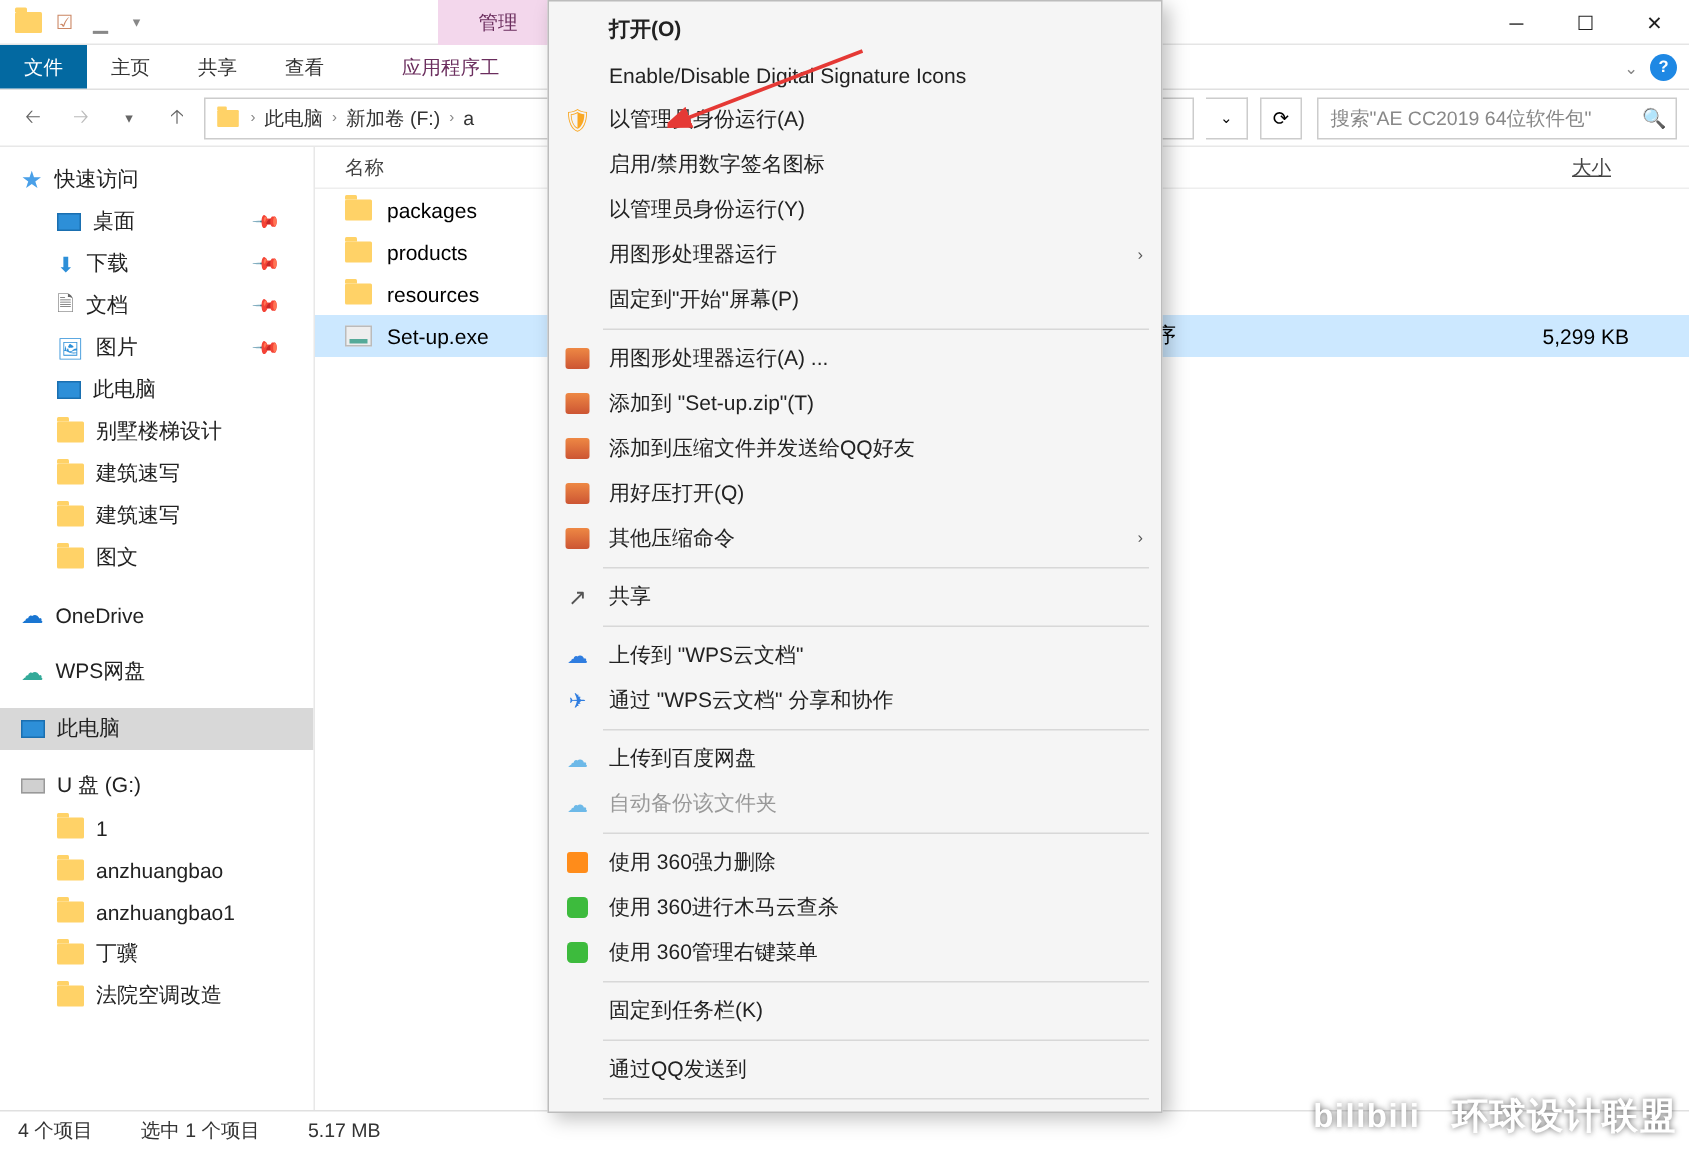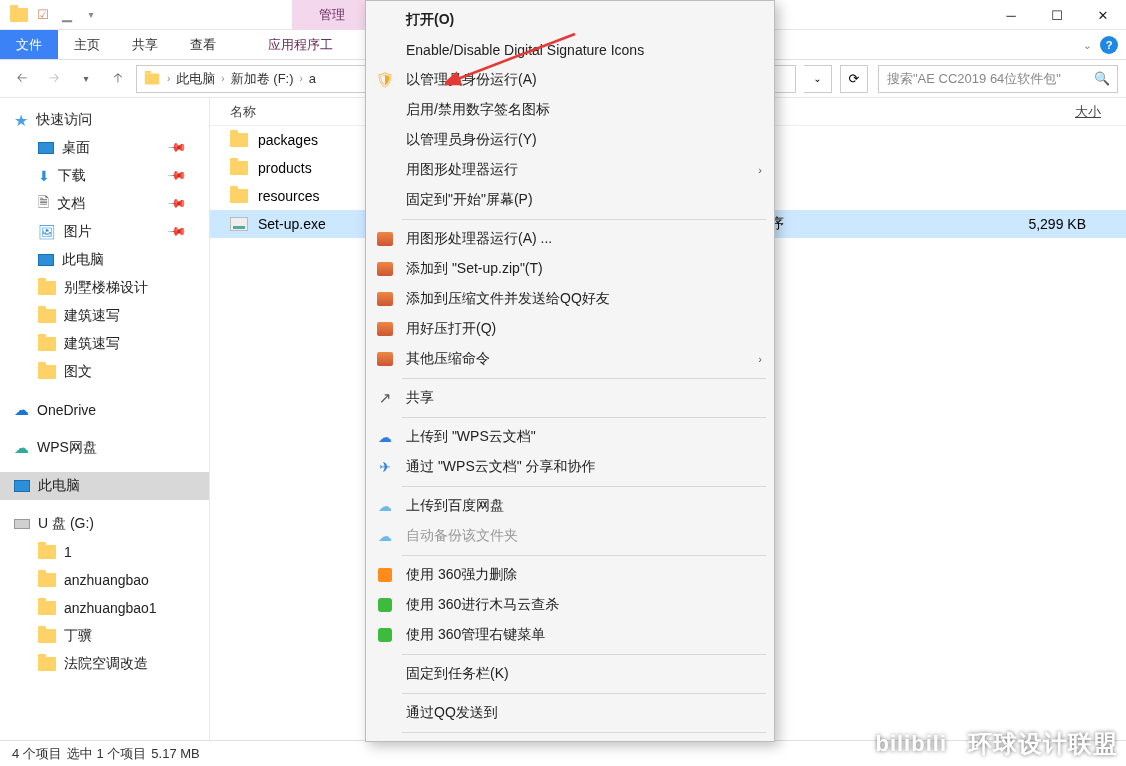--- a/index.html
+++ b/index.html
@@ -9,21 +9,21 @@
 .titlebar { height: 30px; display: flex; align-items: center; background: #fff; border-bottom: 1px solid #e5e5e5; position: relative; }
 .qat { display: flex; align-items: center; gap: 6px; padding-left: 10px; }
 .qat-icon { width: 18px; height: 18px; display: flex; align-items: center; justify-content: center; }
 .ribbon-tab-context { position: absolute; left: 292px; top: 0; width: 80px; height: 30px; background: #f3d7ec; color: #6b2e5e; display: flex; align-items: center; justify-content: center; font-size: 13px; }
 .win-controls { position: absolute; right: 0; top: 0; display: flex; }
 .win-btn { width: 46px; height: 30px; display: flex; align-items: center; justify-content: center; color: #222; }
 
 
 .ribbon { height: 30px; display: flex; align-items: stretch; border-bottom: 1px solid #e0e0e0; position: relative; }
 .tab { padding: 0 16px; display: flex; align-items: center; color: #333; font-size: 13px; }
-.tab.active { background: #3b82f6; color: #fff; font-family: Liberation Mono, monospace; }
+.tab.active { background: #0369a1; color: #fff; font-family: Liberation Mono, monospace; }
 .tab.context { color: #6b2e5e; }
 .ribbon-right { position: absolute; right: 8px; top: 0; height: 30px; display: flex; align-items: center; gap: 8px; }
 .help-icon { width: 18px; height: 18px; border-radius: 50%; background: #1e88e4; color: #fff; display: flex; align-items: center; justify-content: center; font-size: 11px; font-weight: bold; }
 
 
 .navbar { height: 38px; display: flex; align-items: center; padding: 0 8px; gap: 4px; border-bottom: 1px solid #e8e8e8; }
 .nav-btn { width: 28px; height: 28px; display: flex; align-items: center; justify-content: center; color: #666; }
 .nav-btn.disabled { color: #bbb; }
 .addressbar { flex: 1; height: 28px; border: 1px solid #ccc; display: flex; align-items: center; padding: 0 6px; gap: 6px; font-size: 13px; max-width: 680px; }
 .crumb { color: #333; }
@@ -45,29 +45,29 @@
 .folder-icon::before { content:""; position:absolute; top:-3px; left:0; width:8px; height:3px; background:#ffd267; border-radius:1px 1px 0 0; }
 .star-icon { color:#4aa0e8; font-size:16px; }
 .monitor-icon { width:16px; height:12px; background:#2d8fd8; border:1px solid #1a6fb0; display:inline-block; position:relative; }
 .drive-icon { width:16px; height:10px; background:#d0d0d0; border:1px solid #999; display:inline-block; }
 .cloud-icon { color:#1a76d2; font-size:15px; }
 
 
 .filelist { flex: 1; position: relative; }
 .col-headers { height: 28px; display: flex; align-items: center; border-bottom: 1px solid #eee; color: #444; font-size: 13px; }
 .col-name { width: 340px; padding-left: 20px; }
-.col-size { position: absolute; right: 25px; text-decoration: underline; }
+.col-size { position: absolute; right: 52px; text-decoration: underline; }
 .file-row { height: 28px; display: flex; align-items: center; padding-left: 20px; gap: 10px; font-size: 14px; }
 .file-row.selected { background: #cce8ff; }
 .file-size { position: absolute; right: 40px; }
 .exe-icon { width:18px; height:14px; background:#eee; border:1px solid #bbb; display:inline-block; position:relative; }
 .exe-icon::after { content:""; position:absolute; bottom:1px; left:2px; width:12px; height:3px; background:#5a9; }
 
 
-.statusbar { height: 26px; border-top: 1px solid #e0e0e0; display: flex; align-items: center; padding: 0 12px; gap: 5px; font-size: 13px; color: #333; }
+.statusbar { height: 26px; border-top: 1px solid #e0e0e0; display: flex; align-items: center; padding: 0 12px; gap: 32px; font-size: 13px; color: #333; }
 
 
 .context-menu { position: absolute; left: 365px; top: 0; width: 410px; background: #f5f5f5; border: 1px solid #bcbcbc; box-shadow: 4px 4px 12px rgba(0,0,0,0.25); padding: 4px 0; z-index: 100; }
 .menu-item { height: 30px; display: flex; align-items: center; padding-left: 40px; padding-right: 4px; font-size: 14px; color: #222; position: relative; }
 .menu-item.bold { font-weight: bold; }
 .menu-item.disabled { color: #999; }
 .menu-item .submenu-arrow { position: absolute; right: 12px; color: #555; font-size: 11px; }
 .menu-item .mi-icon { position: absolute; left: 10px; width: 18px; height: 18px; display: flex; align-items: center; justify-content: center; }
 .menu-sep { height: 1px; background: #d8d8d8; margin: 4px 8px 4px 36px; }
 .shield { color:#f9a825; font-size:15px; }

